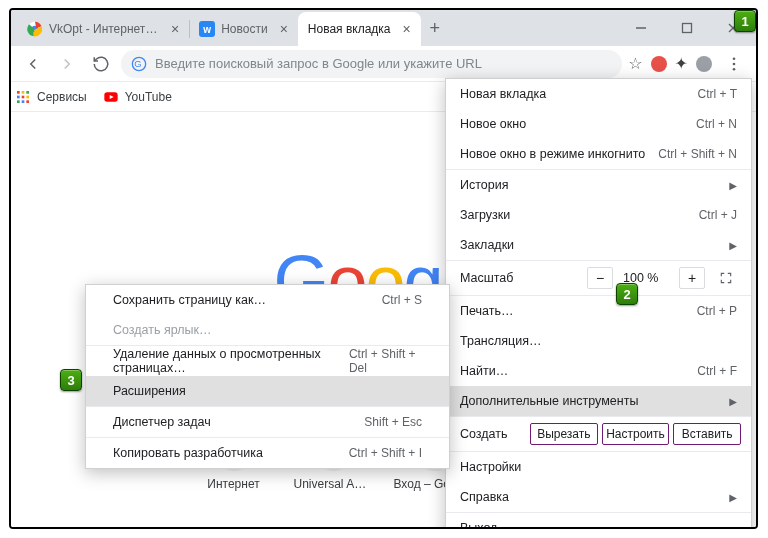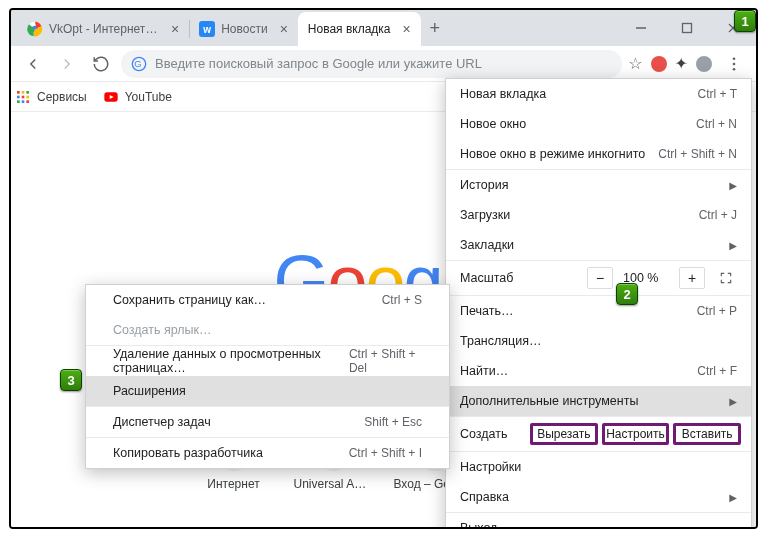--- a/index.html
+++ b/index.html
@@ -55,21 +55,21 @@
   .menu .shortcut-text { color: #5f6368; font-size: 12px; }
   .menu .arrow { color: #5f6368; font-size: 10px; }
   .menu .zoomrow { height: 34px; display: flex; align-items: center; padding: 0 14px; gap: 10px; }
   .menu .zoomrow .lbl { flex: 1; }
   .menu .zbox { width: 26px; height: 22px; border: 1px solid #dadce0; display: flex; align-items: center; justify-content: center; font-size: 14px; border-radius: 2px; }
   .menu .zval { width: 46px; text-align: left; }
   .menu .fs { width: 22px; display: flex; align-items: center; justify-content: center; }
   .menu .fs svg { width: 14px; height: 14px; }
   .menu .editrow { height: 34px; display: flex; align-items: center; padding: 0 10px; gap: 4px; }
   .menu .editrow .lbl { width: 70px; padding-left: 4px; }
-  .menu .editbox { flex: 1; height: 22px; border: 3px solid #701a75; display: flex; align-items: center; justify-content: center; font-size: 12px; border-radius: 2px; }
+  .menu .editbox { flex: 1; height: 22px; border: 1px solid #701a75; display: flex; align-items: center; justify-content: center; font-size: 12px; border-radius: 2px; }
 
   
   .submenu { position: absolute; left: 74px; top: 274px; width: 365px; background: #fff; border: 1px solid #d0d0d0; box-shadow: 0 4px 16px rgba(0,0,0,0.25); font-size: 12.5px; color: #202124; z-index: 30; }
   .submenu .row { height: 30px; display: flex; align-items: center; padding: 0 27px; justify-content: space-between; }
   .submenu .row.hl { background: #e0e0e0; text-align: right; }
   .submenu .row.dim { color: #9aa0a6; }
   .submenu .sep { height: 1px; background: #e8eaed; }
   .submenu .shortcut-text { color: #5f6368; font-size: 12px; }
 
   

